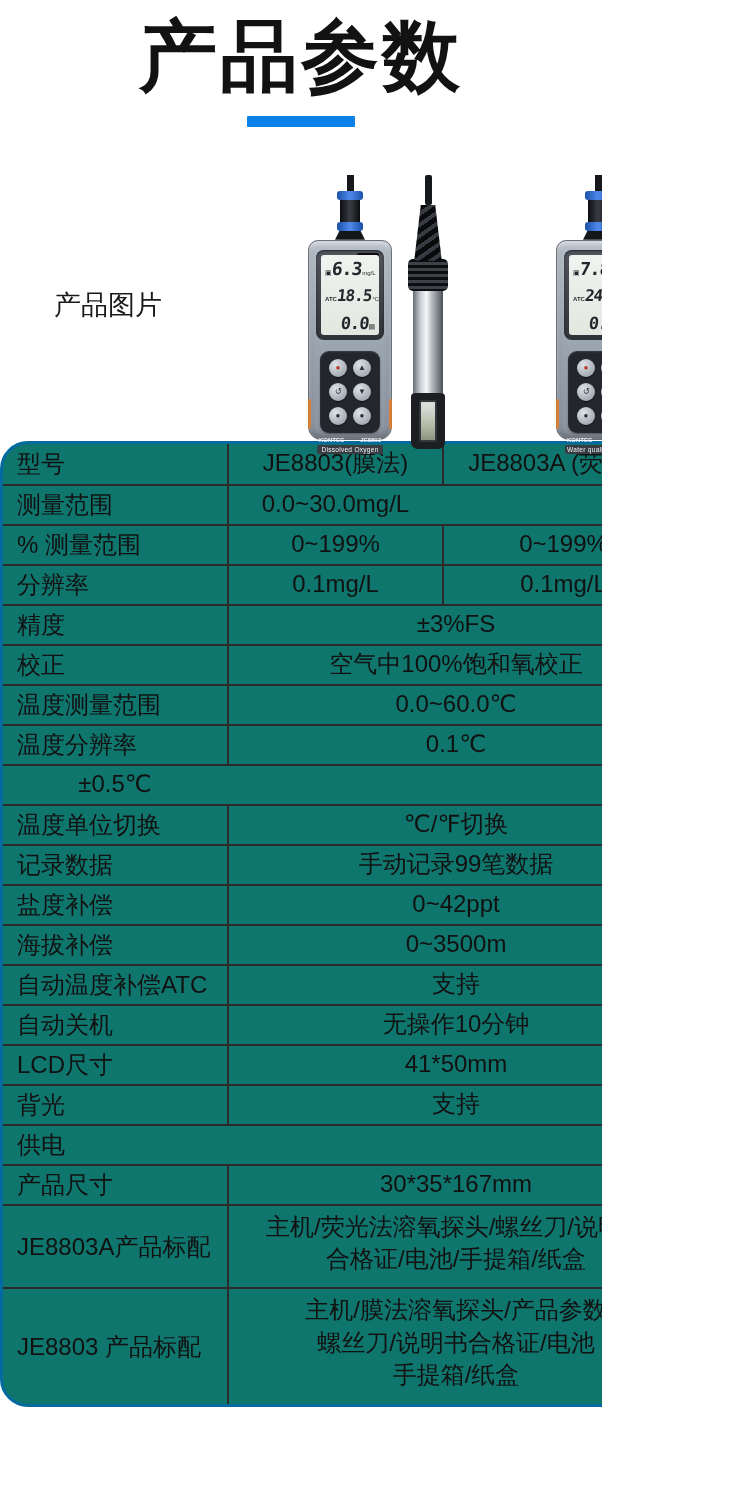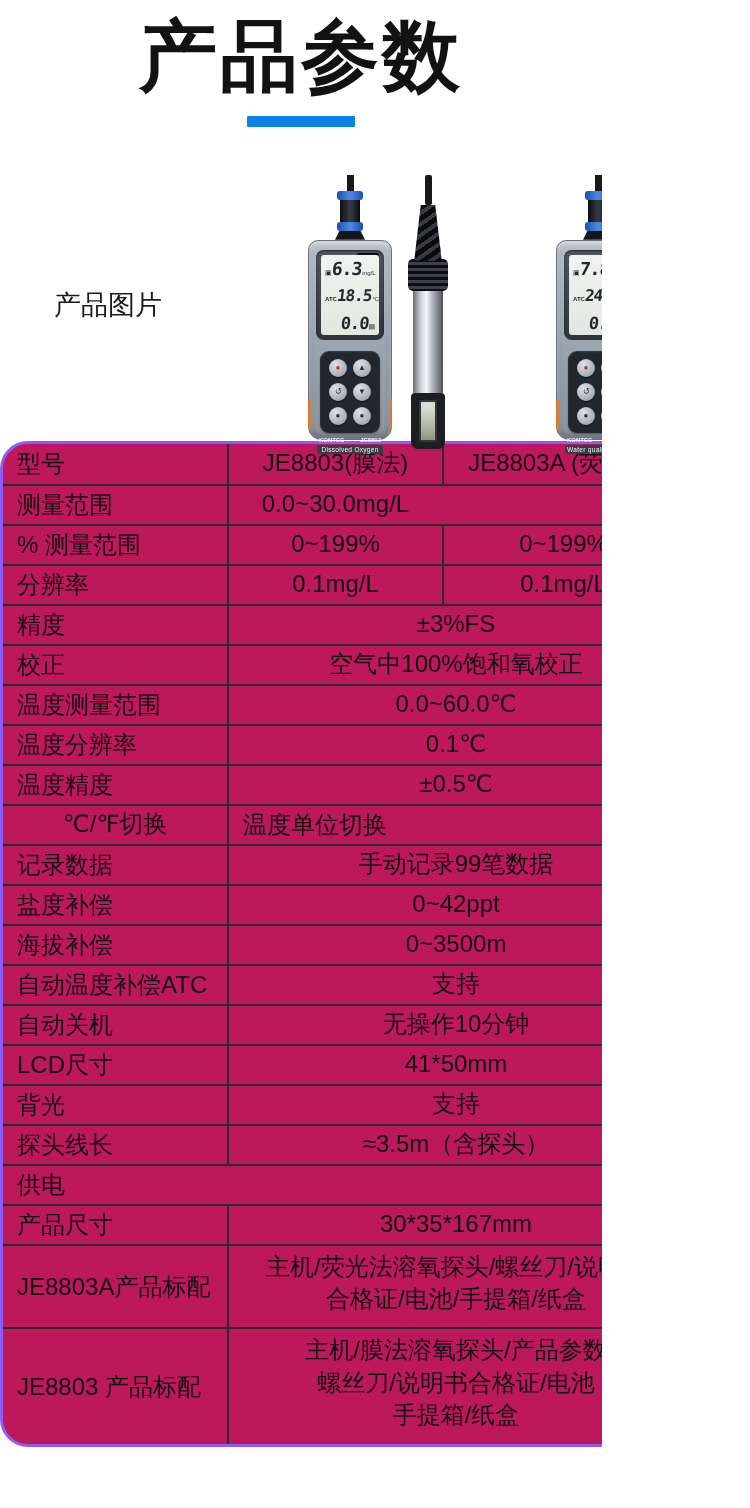--- a/index.html
+++ b/index.html
@@ -59,21 +59,21 @@
               clip-path:polygon(26% 0,74% 0,96% 100%,4% 100%); }
   .p-collar { width:40px; height:32px; border-radius:5px; margin-top:-2px;
               background:repeating-linear-gradient(180deg,#0c0d0f 0 3px,#3e4147 3px 6px); }
   .p-body { width:30px; height:102px; background:linear-gradient(90deg,#676d74,#c9ced3 25%,#f5f7f9 45%,#aeb4ba 65%,#4e5358); }
   .p-tip { width:34px; height:56px; background:#1c1e22; border-radius:4px 4px 7px 7px; display:flex; align-items:center; justify-content:center; }
   .p-window { width:18px; height:42px; border-radius:2px; }
   .probe-membrane .p-window { background:linear-gradient(180deg,#d9ded8 10%,#b9bfae 55%,#8f957f); border:2px solid #34373c; }
   .probe-slots .p-window { background:repeating-linear-gradient(90deg,#101214 0 4px,#b6bbc0 4px 7px); border:2px solid #34373c; }
 
   
-  .spec-table { margin:14px auto 0; width:686px; border:3px solid #8b5cf6; border-radius:28px; overflow:hidden; background:#be185d; }
+  .spec-table { margin:14px auto 0; width:686px; border:3px solid #0369a1; border-radius:28px; overflow:hidden; background:#0f766e; }
   .trow { display:grid; grid-template-columns:224px 215px 1fr; min-height:40px; align-items:stretch; }
   .trow.span { grid-template-columns:224px 1fr; }
   .trow + .trow { border-top:2px solid #2b2b2b; }
   .tcell { display:flex; align-items:center; font-size:24px; color:#111; padding:2px 6px; }
   .tcell + .tcell { border-left:2px solid #2b2b2b; }
   .tlabel { justify-content:flex-start; padding-left:14px; }
   .tvalue { justify-content:center; text-align:center; white-space:pre-line; line-height:1.35; }
   .trow.multiline { padding:0; }
   .trow.multiline .tvalue { padding-top:5px; padding-bottom:12px; }
 </style>
@@ -231,26 +231,25 @@
       </div>
       <div class="trow span">
         <div class="tcell tlabel">温度测量范围</div>
         <div class="tcell tvalue">0.0~60.0℃</div>
       </div>
       <div class="trow span">
         <div class="tcell tlabel">温度分辨率</div>
         <div class="tcell tvalue">0.1℃</div>
       </div>
       <div class="trow span">
-        <div class="tcell tlabel">温度精度</div>
         <div class="tcell tvalue">±0.5℃</div>
       </div>
       <div class="trow span">
+        <div class="tcell tlabel">温度单位切换</div>
         <div class="tcell tvalue">℃/℉切换</div>
-        <div class="tcell tlabel">温度单位切换</div>
       </div>
       <div class="trow span">
         <div class="tcell tlabel">记录数据</div>
         <div class="tcell tvalue">手动记录99笔数据</div>
       </div>
       <div class="trow span">
         <div class="tcell tlabel">盐度补偿</div>
         <div class="tcell tvalue">0~42ppt</div>
       </div>
       <div class="trow span">
@@ -265,24 +264,20 @@
         <div class="tcell tlabel">自动关机</div>
         <div class="tcell tvalue">无操作10分钟</div>
       </div>
       <div class="trow span">
         <div class="tcell tlabel">LCD尺寸</div>
         <div class="tcell tvalue">41*50mm</div>
       </div>
       <div class="trow span">
         <div class="tcell tlabel">背光</div>
         <div class="tcell tvalue">支持</div>
-      </div>
-      <div class="trow span">
-        <div class="tcell tlabel">探头线长</div>
-        <div class="tcell tvalue">≈3.5m（含探头）</div>
       </div>
       <div class="trow span">
         <div class="tcell tlabel">供电</div>
       </div>
       <div class="trow span">
         <div class="tcell tlabel">产品尺寸</div>
         <div class="tcell tvalue">30*35*167mm</div>
       </div>
       <div class="trow span multiline">
         <div class="tcell tlabel">JE8803A产品标配</div>

